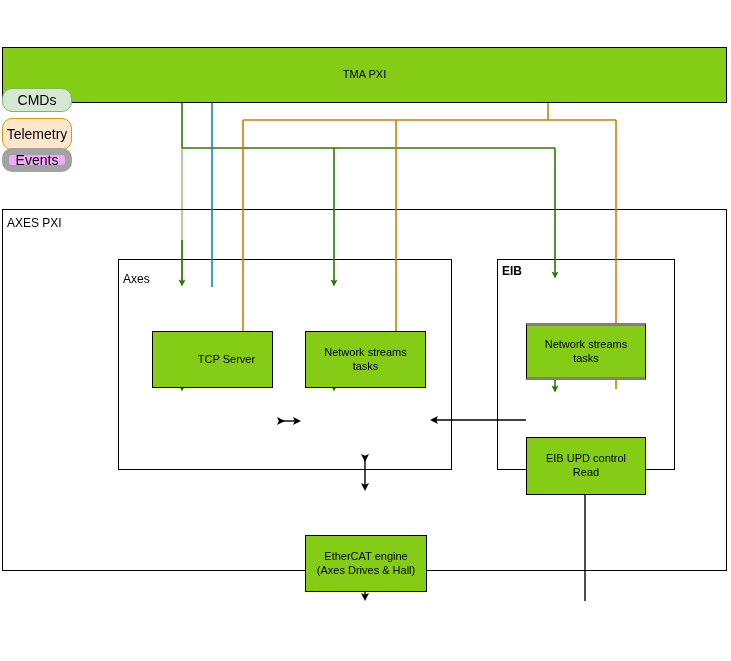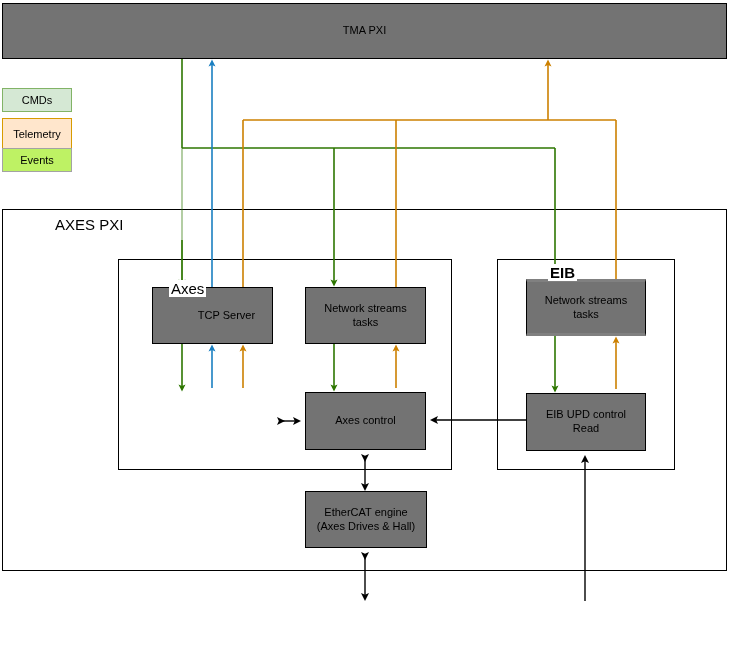--- a/index.html
+++ b/index.html
@@ -1,31 +1,31 @@
 <!DOCTYPE html>
 <html><head>
 <meta charset="utf-8">
 <style>
   html,body{margin:0;padding:0;background:#ffffff;}
   body{width:731px;height:661px;position:relative;overflow:hidden;
        font-family:"Liberation Sans",sans-serif;color:#000000;}
   #canvas{position:absolute;left:0;top:0;width:731px;height:661px;}
   .node{position:absolute;box-sizing:border-box;border:1px solid #000000;
-        background:#737373;display:flex;align-items:center;justify-content:center;
-        text-align:center;font-size:11px;line-height:1.25;color:#000000;z-index:3;}
+        background:#84cc16;display:flex;align-items:center;justify-content:center;
+        text-align:center;font-size:11px;line-height:1.25;color:#000000;z-index:3;margin-top:44px;}
   .container{position:absolute;box-sizing:border-box;border:1px solid #000000;
              background:transparent;z-index:1;}
-  .container-label{position:absolute;font-size:15px;color:#000000;
-                   background:#ffffff;padding:0 2px;z-index:4;white-space:nowrap;margin-left:48px;}
+  .container-label{position:absolute;font-size:12px;color:#000000;
+                   background:#ffffff;padding:0 2px;z-index:4;white-space:nowrap;}
   .legend-box{position:absolute;box-sizing:border-box;display:flex;
-              align-items:center;justify-content:center;font-size:11px;
-              color:#000000;z-index:5;}
+              align-items:center;justify-content:center;font-size:14px;
+              color:#000000;z-index:5;border-radius:10px;}
   .lg-cmds{background:#d5e8d4;border:1px solid #82b366;}
   .lg-tlm{background:#ffe6cc;border:1px solid #d79b00;}
-  .lg-evt{background:#bef264;border:1px solid #a3a3a3;}
+  .lg-evt{background:#f0abfc;border:7px solid #a3a3a3;}
   .big-label{font-size:11px;}
   svg{position:absolute;left:0;top:0;width:731px;height:661px;
       overflow:visible;z-index:2;pointer-events:none;}
   .hl{border-top:3px solid #808080;border-bottom:3px solid #808080;}
 </style>
 </head>
 <body>
 
 <div id="canvas">
 
@@ -40,38 +40,35 @@
     <span>Telemetry</span>
   </div>
   <div class="legend-box lg-evt" style="left:2px;top:148px;width:70px;height:24px;">
     <span>Events</span>
   </div>
 
   <div class="container" style="left:2px;top:209px;width:725px;height:362px;"></div>
   <div class="container-label" style="left:5px;top:216px;">AXES PXI</div>
 
   <div class="container" style="left:118px;top:259px;width:334px;height:211px;"></div>
-  <div class="container-label" style="left:121px;top:280px;text-align:center;">Axes</div>
+  <div class="container-label" style="left:121px;top:272px;text-align:center;">Axes</div>
 
   <div class="container" style="left:497px;top:259px;width:178px;height:211px;"></div>
   <div class="container-label" style="left:500px;top:264px;font-weight:bold;">EIB</div>
 
   <div class="node" style="left:152px;top:287px;width:121px;height:57px;padding-left:28px;">
     <span>TCP Server</span>
   </div>
 
   <div class="node" style="left:305px;top:287px;width:121px;height:57px;white-space:pre-line;">
     <span>Network streams
 tasks</span>
   </div>
 
 
-  <div class="node" style="left:305px;top:392px;width:121px;height:58px;">
-    <span>Axes control</span>
-  </div>
 
   <div class="node hl" style="left:526px;top:279px;width:120px;height:57px;border-left:1px solid #000;border-right:1px solid #000;white-space:pre-line;">
     <span>Network streams
 tasks</span>
   </div>
 
   <div class="node" style="left:526px;top:393px;width:120px;height:58px;white-space:pre-line;">
     <span>EIB UPD control
 Read</span>
   </div>

